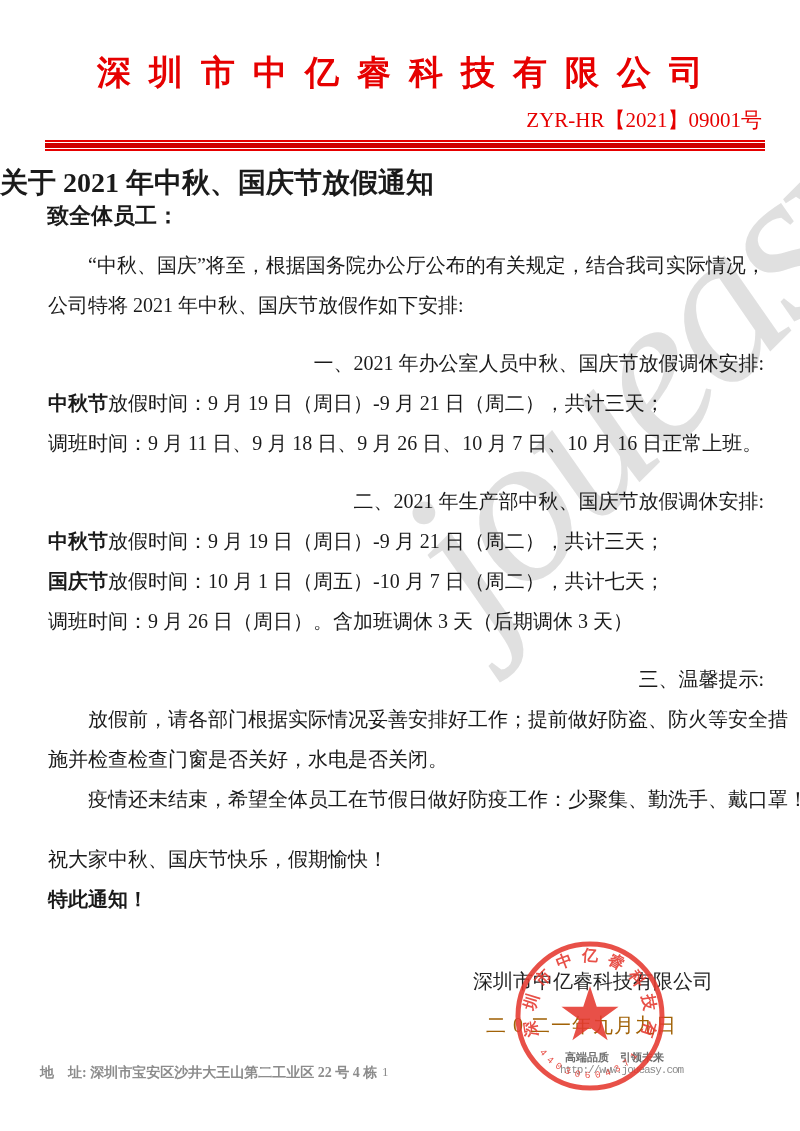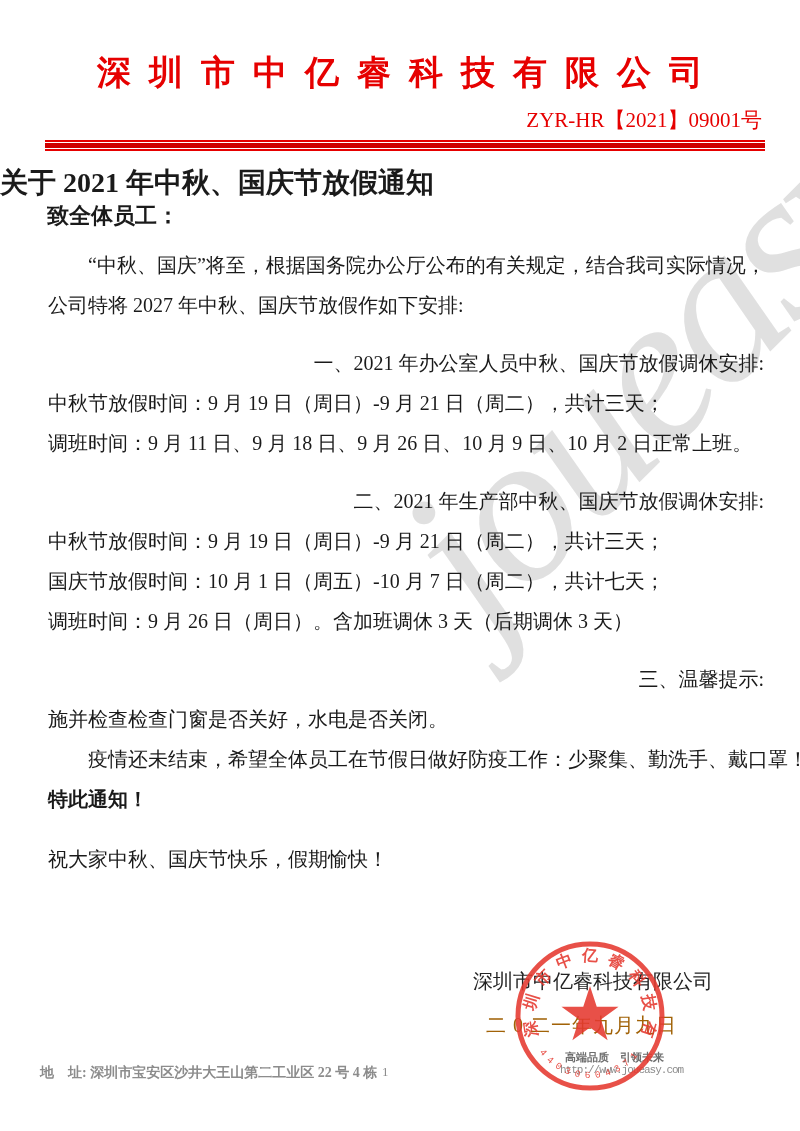--- a/index.html
+++ b/index.html
@@ -72,21 +72,21 @@
     font-size:20px;
   }
   .body-text .line{
     line-height:40px;
     white-space:nowrap;
   }
   .body-text .line.indent{text-indent:2em;text-align:right;}
   .body-text .line.gap{margin-top:18px;}
   .body-text .line.gap-lg{margin-top:20px;}
   .body-text .line.bold{font-weight:bold;}
-  .body-text .line b{font-weight:normal;}
+  .body-text .line b{font-weight:bold;}
   
   .sign-company{
     position:absolute;top:968px;left:473px;z-index:2;
     font-size:20px;white-space:nowrap;color:#222;
   }
   .sign-date{
     position:absolute;top:1012px;left:486px;z-index:2;
     font-size:20px;white-space:nowrap;color:#a16207;letter-spacing:1px;
   }
   
@@ -151,33 +151,34 @@
     <div class="m"></div>
     <div class="b"></div>
   </div>
 
   <div class="doc-title">关于 2021 年中秋、国庆节放假通知</div>
 
   <div class="salutation">致全体员工：</div>
 
   <div class="body-text" id="body-lines">
       <div class="line indent">“中秋、国庆”将至，根据国务院办公厅公布的有关规定，结合我司实际情况，</div>
-      <div class="line">公司特将 2027 年中秋、国庆节放假作如下安排:</div>
+      <div class="line">公司特将 2021 年中秋、国庆节放假作如下安排:</div>
       <div class="line indent gap">一、2021 年办公室人员中秋、国庆节放假调休安排:</div>
       <div class="line"><b>中秋节</b>放假时间：9 月 19 日（周日）-9 月 21 日（周二），共计三天；</div>
-      <div class="line">调班时间：9 月 11 日、9 月 18 日、9 月 26 日、10 月 9 日、10 月 2 日正常上班。</div>
+      <div class="line">调班时间：9 月 11 日、9 月 18 日、9 月 26 日、10 月 7 日、10 月 16 日正常上班。</div>
       <div class="line indent gap">二、2021 年生产部中秋、国庆节放假调休安排:</div>
       <div class="line"><b>中秋节</b>放假时间：9 月 19 日（周日）-9 月 21 日（周二），共计三天；</div>
       <div class="line"><b>国庆节</b>放假时间：10 月 1 日（周五）-10 月 7 日（周二），共计七天；</div>
       <div class="line">调班时间：9 月 26 日（周日）。含加班调休 3 天（后期调休 3 天）</div>
       <div class="line indent gap">三、温馨提示:</div>
+      <div class="line indent">放假前，请各部门根据实际情况妥善安排好工作；提前做好防盗、防火等安全措</div>
       <div class="line">施并检查检查门窗是否关好，水电是否关闭。</div>
       <div class="line indent">疫情还未结束，希望全体员工在节假日做好防疫工作：少聚集、勤洗手、戴口罩！</div>
+      <div class="line gap-lg">祝大家中秋、国庆节快乐，假期愉快！</div>
       <div class="line bold">特此通知！</div>
-      <div class="line gap-lg">祝大家中秋、国庆节快乐，假期愉快！</div>
     </div>
 
   <div class="sign-company">深圳市中亿睿科技有限公司</div>
   <div class="sign-date">二 0 二一年九月九日</div>
 
   <div class="footer-addr">地　址: 深圳市宝安区沙井大王山第二工业区 22 号 4 栋</div>
   <div class="footer-page">1</div>
   <div class="footer-slogan">高端品质　引领未来</div>
   <div class="footer-url">http://www.joueasy.com</div>
 

